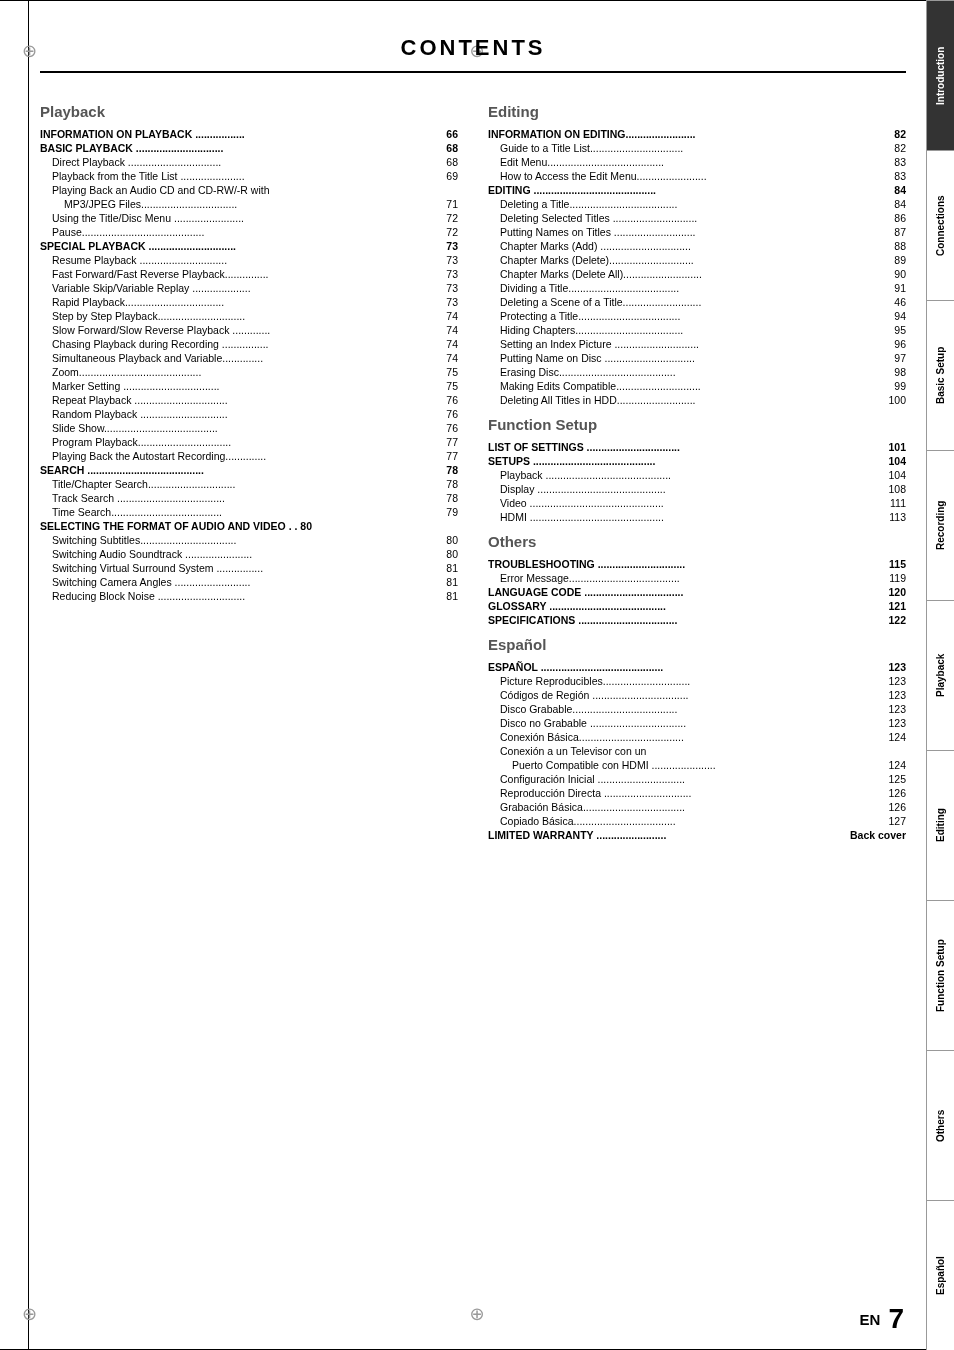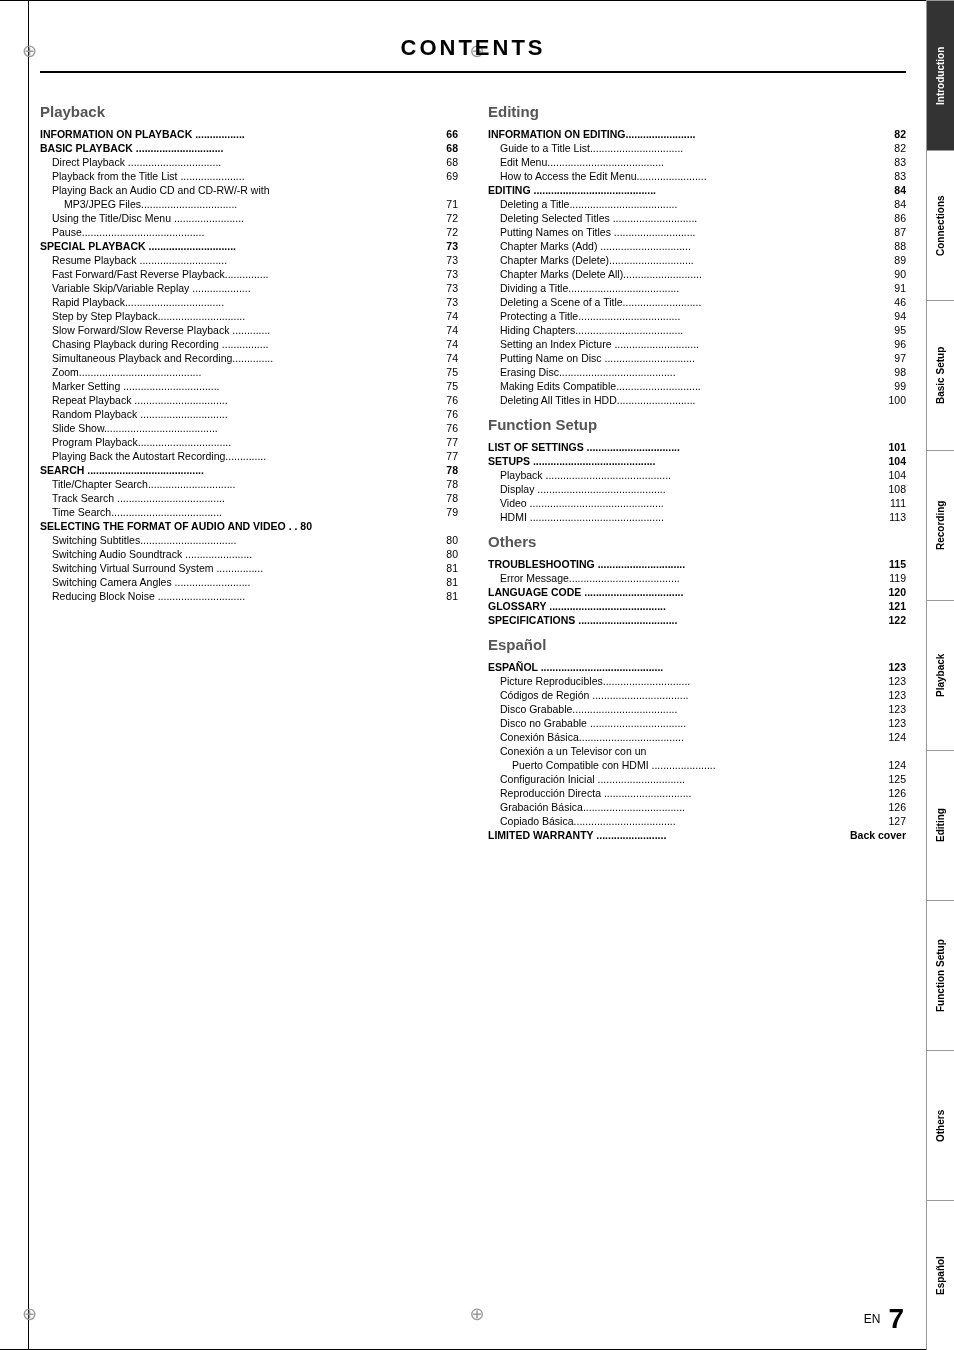--- a/index.html
+++ b/index.html
@@ -134,22 +134,22 @@
       position: absolute;
       bottom: 15px;
       right: 50px;
       display: flex;
       align-items: center;
       gap: 8px;
       font-size: 14px;
     }
 
     .en-label {
-      font-size: 12px;
-      font-weight: normal;
+      font-size: 15px;
+      font-weight: bold;
     }
 
     .page-num {
       font-size: 28px;
       font-weight: bold;
     }
 
     
     .compass-top {
       position: absolute;
@@ -310,21 +310,21 @@
         </div>
         <div class="dots-line indented">
           <span class="label">Slow Forward/Slow Reverse Playback .............</span>
           <span class="pagenum">74</span>
         </div>
         <div class="dots-line indented">
           <span class="label">Chasing Playback during Recording ................</span>
           <span class="pagenum">74</span>
         </div>
         <div class="dots-line indented">
-          <span class="label">Simultaneous Playback and Recording..............</span>
+          <span class="label">Simultaneous Playback and Variable..............</span>
           <span class="pagenum">74</span>
         </div>
         <div class="dots-line indented">
           <span class="label">Zoom..........................................</span>
           <span class="pagenum">75</span>
         </div>
         <div class="dots-line indented">
           <span class="label">Marker Setting .................................</span>
           <span class="pagenum">75</span>
         </div>

